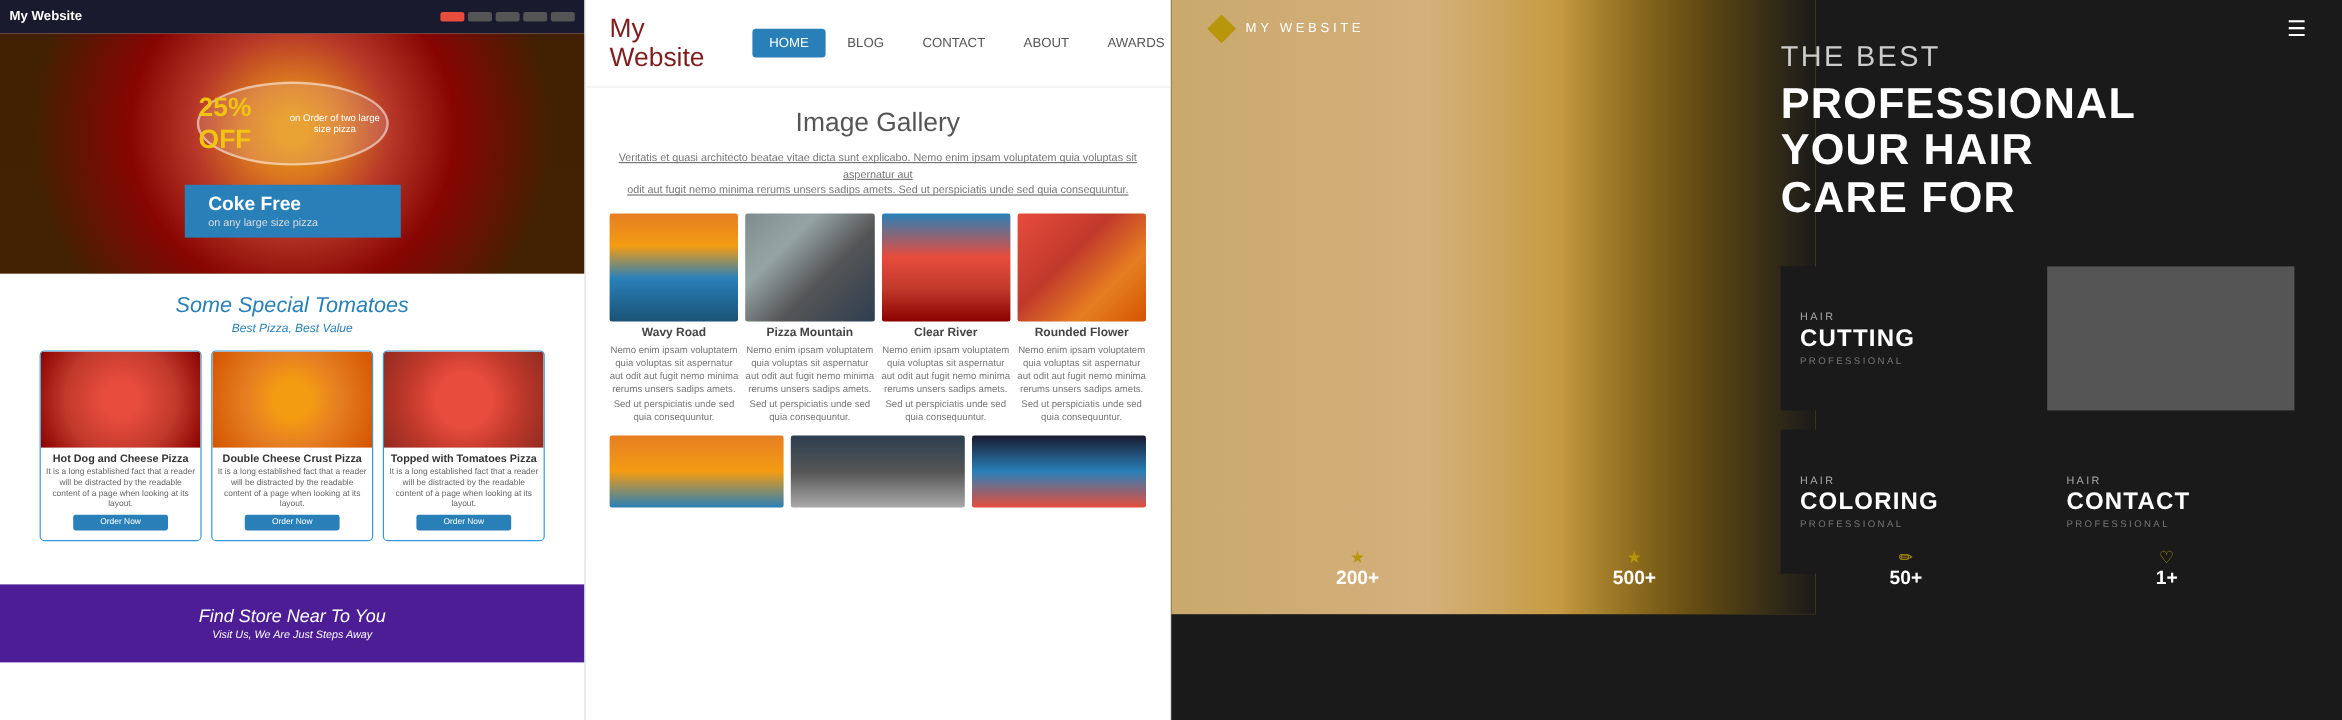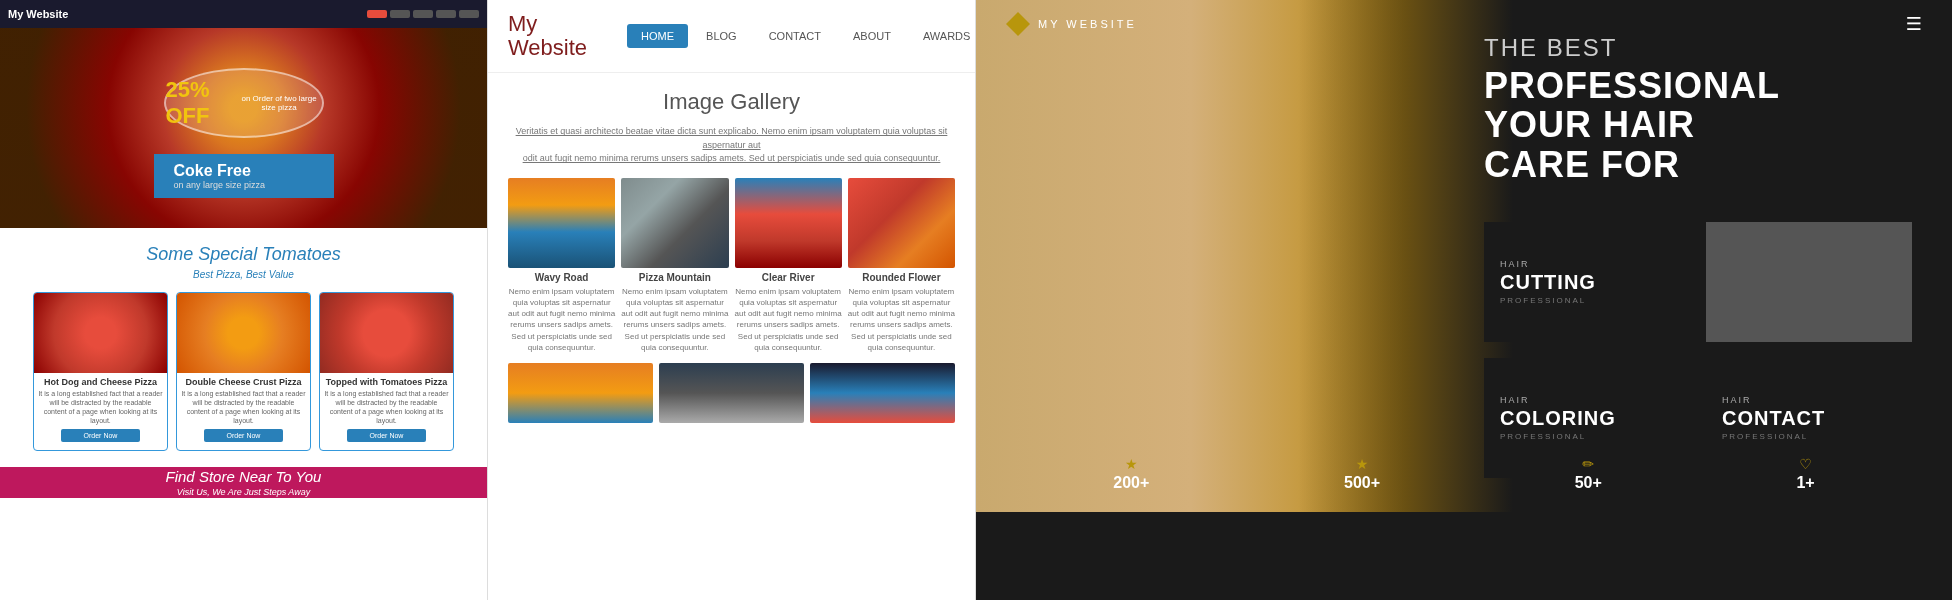--- a/index.html
+++ b/index.html
@@ -33,21 +33,21 @@
     .p1-cards { display: flex; gap: 8px; justify-content: center; }
     .p1-card { width: 135px; background: #fff; border: 1.5px solid #3498db; border-radius: 4px; overflow: hidden; padding-bottom: 8px; }
     .p1-card-img { width: 100%; height: 80px; }
     .p1-card-img.pizza1 { background: radial-gradient(circle, #e74c3c 20%, #c0392b 60%, #8B0000 100%); }
     .p1-card-img.pizza2 { background: radial-gradient(circle, #f39c12 20%, #e67e22 50%, #d35400 100%); }
     .p1-card-img.pizza3 { background: radial-gradient(circle, #e74c3c 30%, #c0392b 60%, #922b21 100%); }
     .p1-card-title { font-size: 9px; font-weight: bold; text-align: center; color: #333; margin: 4px 4px 2px; }
     .p1-card-desc { font-size: 7px; color: #666; text-align: center; margin: 0 4px 4px; line-height: 1.3; }
     .p1-card-btn { display: block; background: #2980b9; color: #fff; font-size: 7px; text-align: center; padding: 3px 8px; margin: 0 auto; width: 60%; border-radius: 2px; cursor: pointer; }
 
-    .p1-footer { background: #be185d; padding: 1px; text-align: center; }
+    .p1-footer { background: #4c1d95; padding: 18px; text-align: center; margin-top: 20px; }
     .p1-footer-title { color: #fff; font-size: 15px; font-style: italic; margin-bottom: 2px; }
     .p1-footer-sub { color: #fff; font-size: 9px; font-style: italic; }
 
     
     .panel2 { width: 488px; height: 600px; overflow: hidden; background: #fff; border-right: 1px solid #ddd; }
 
     .p2-header { display: flex; align-items: center; padding: 12px 20px; border-bottom: 1px solid #eee; }
     .p2-logo { font-size: 22px; color: #888; line-height: 1.1; margin-right: 40px; }
     .p2-nav { display: flex; gap: 4px; align-items: flex-end; }
     .p2-nav-item { padding: 6px 14px; font-size: 11px; color: #555; cursor: pointer; border-radius: 3px; }

